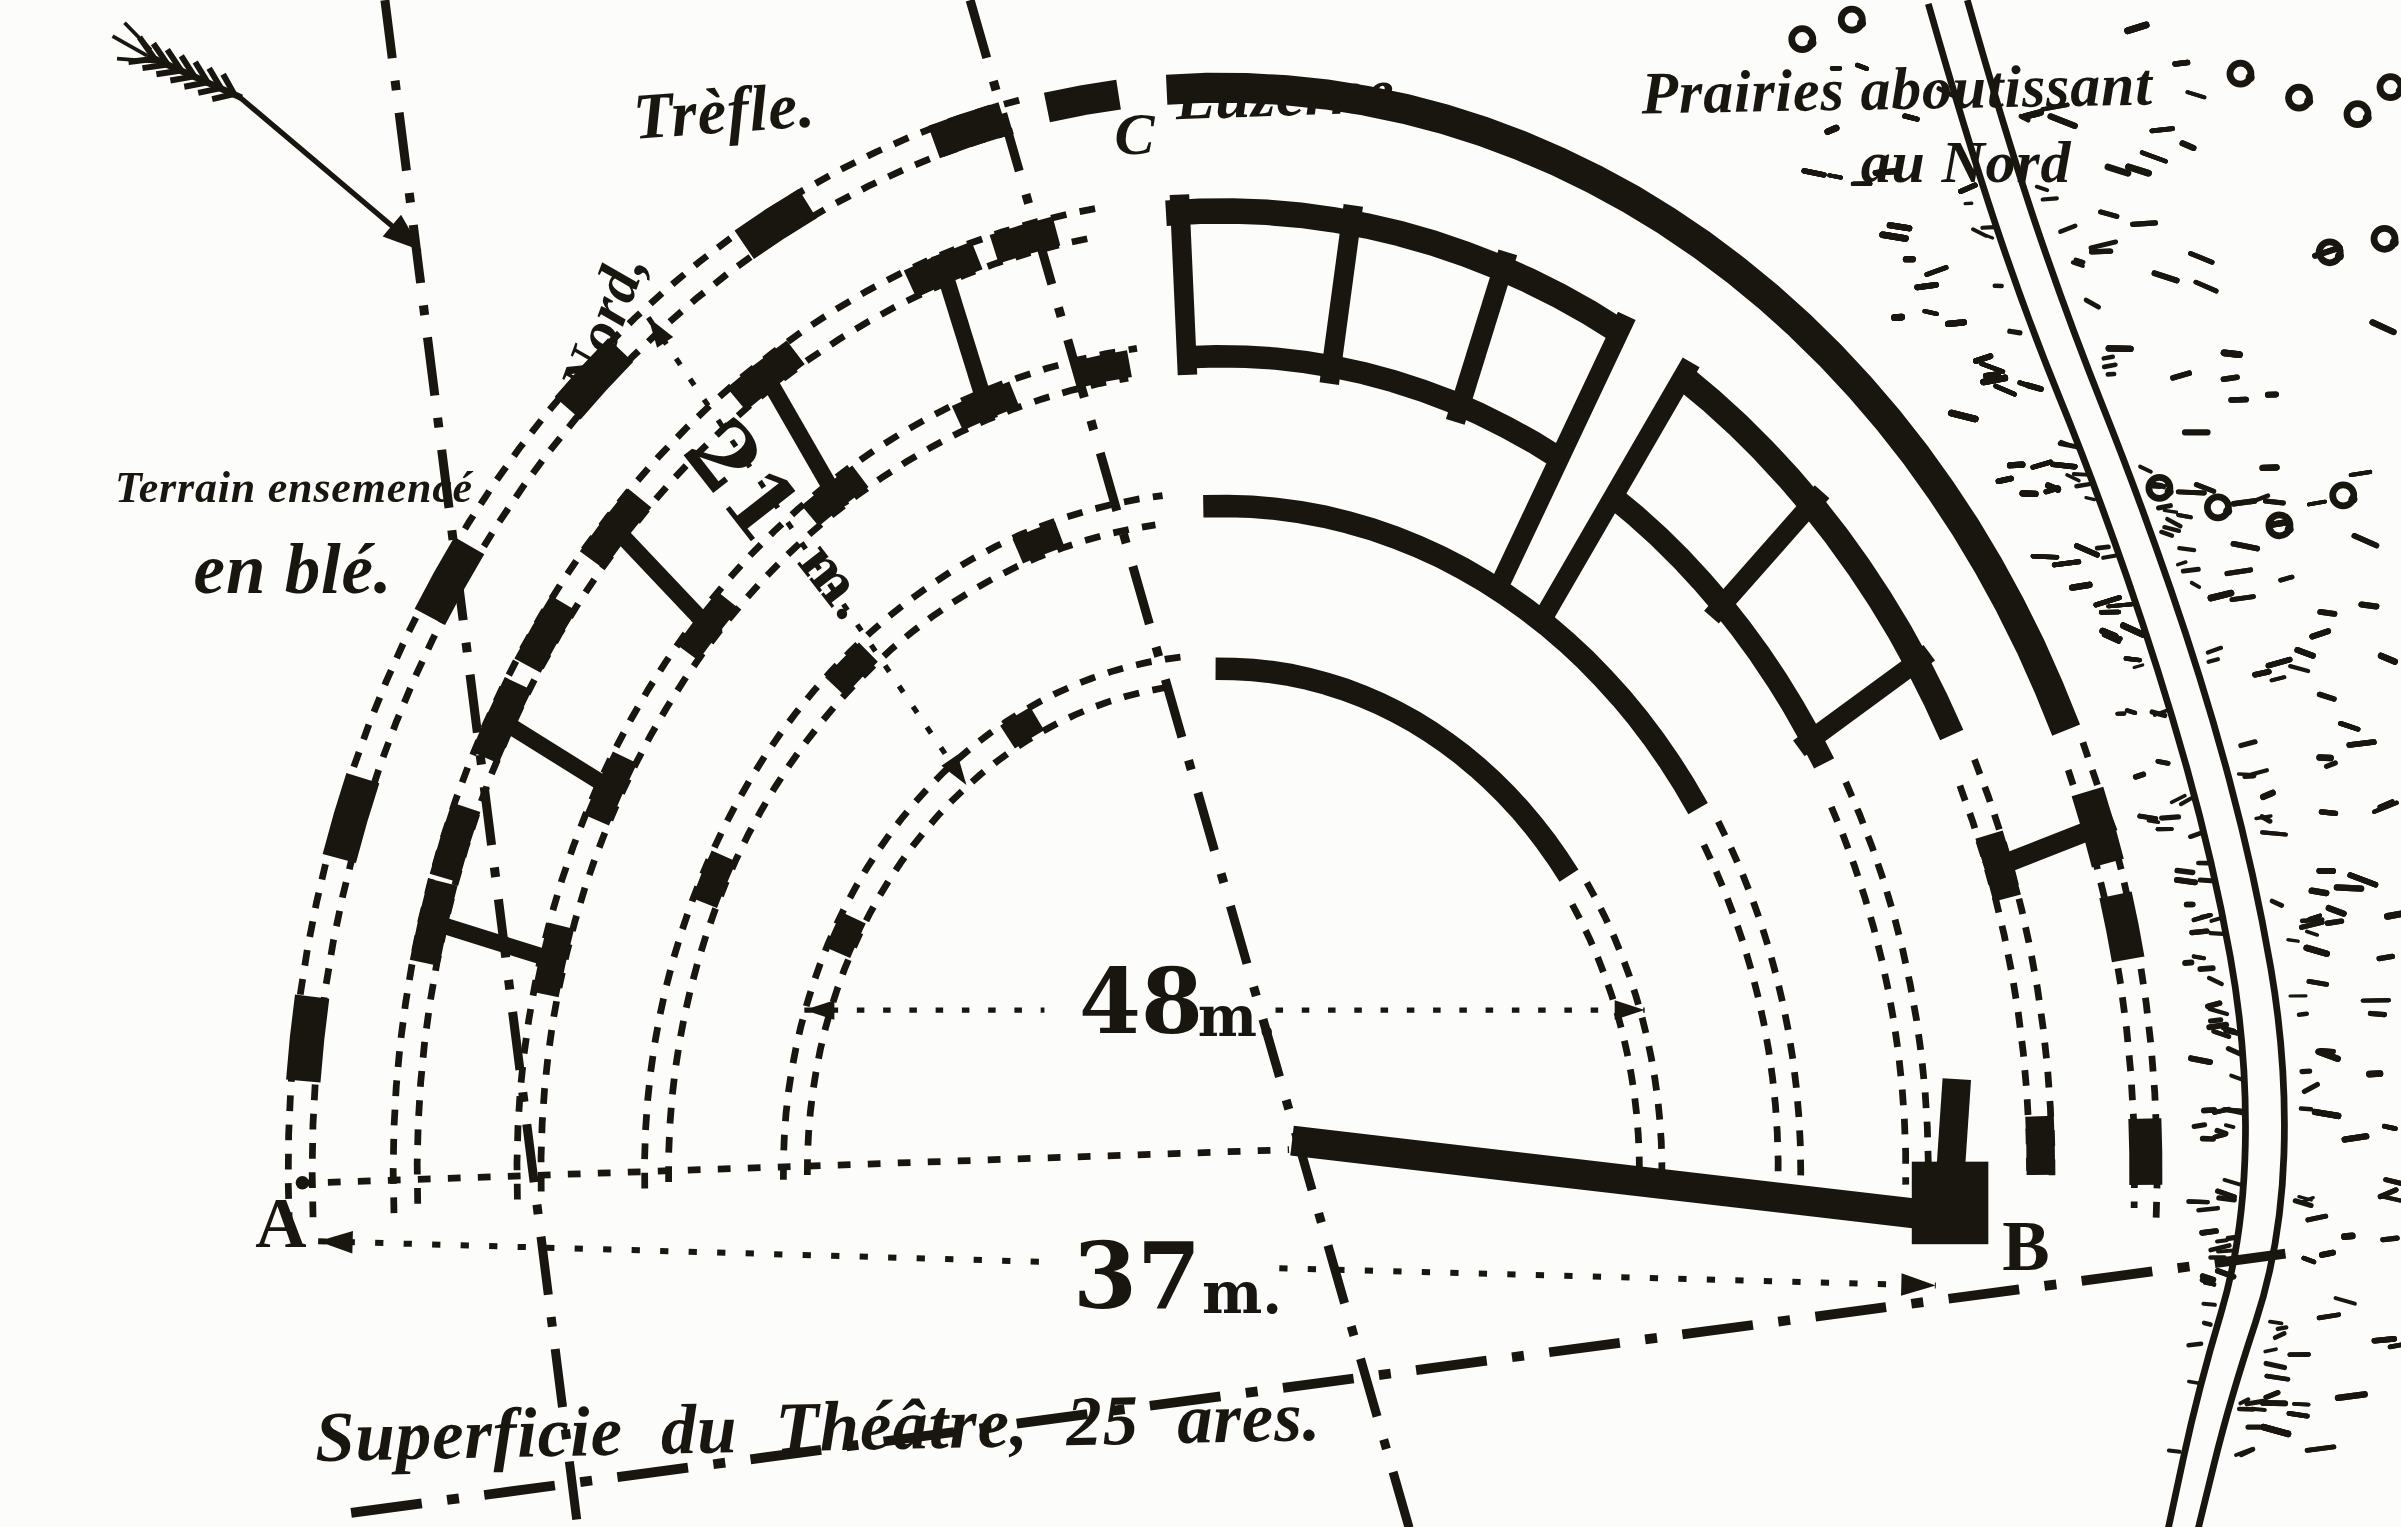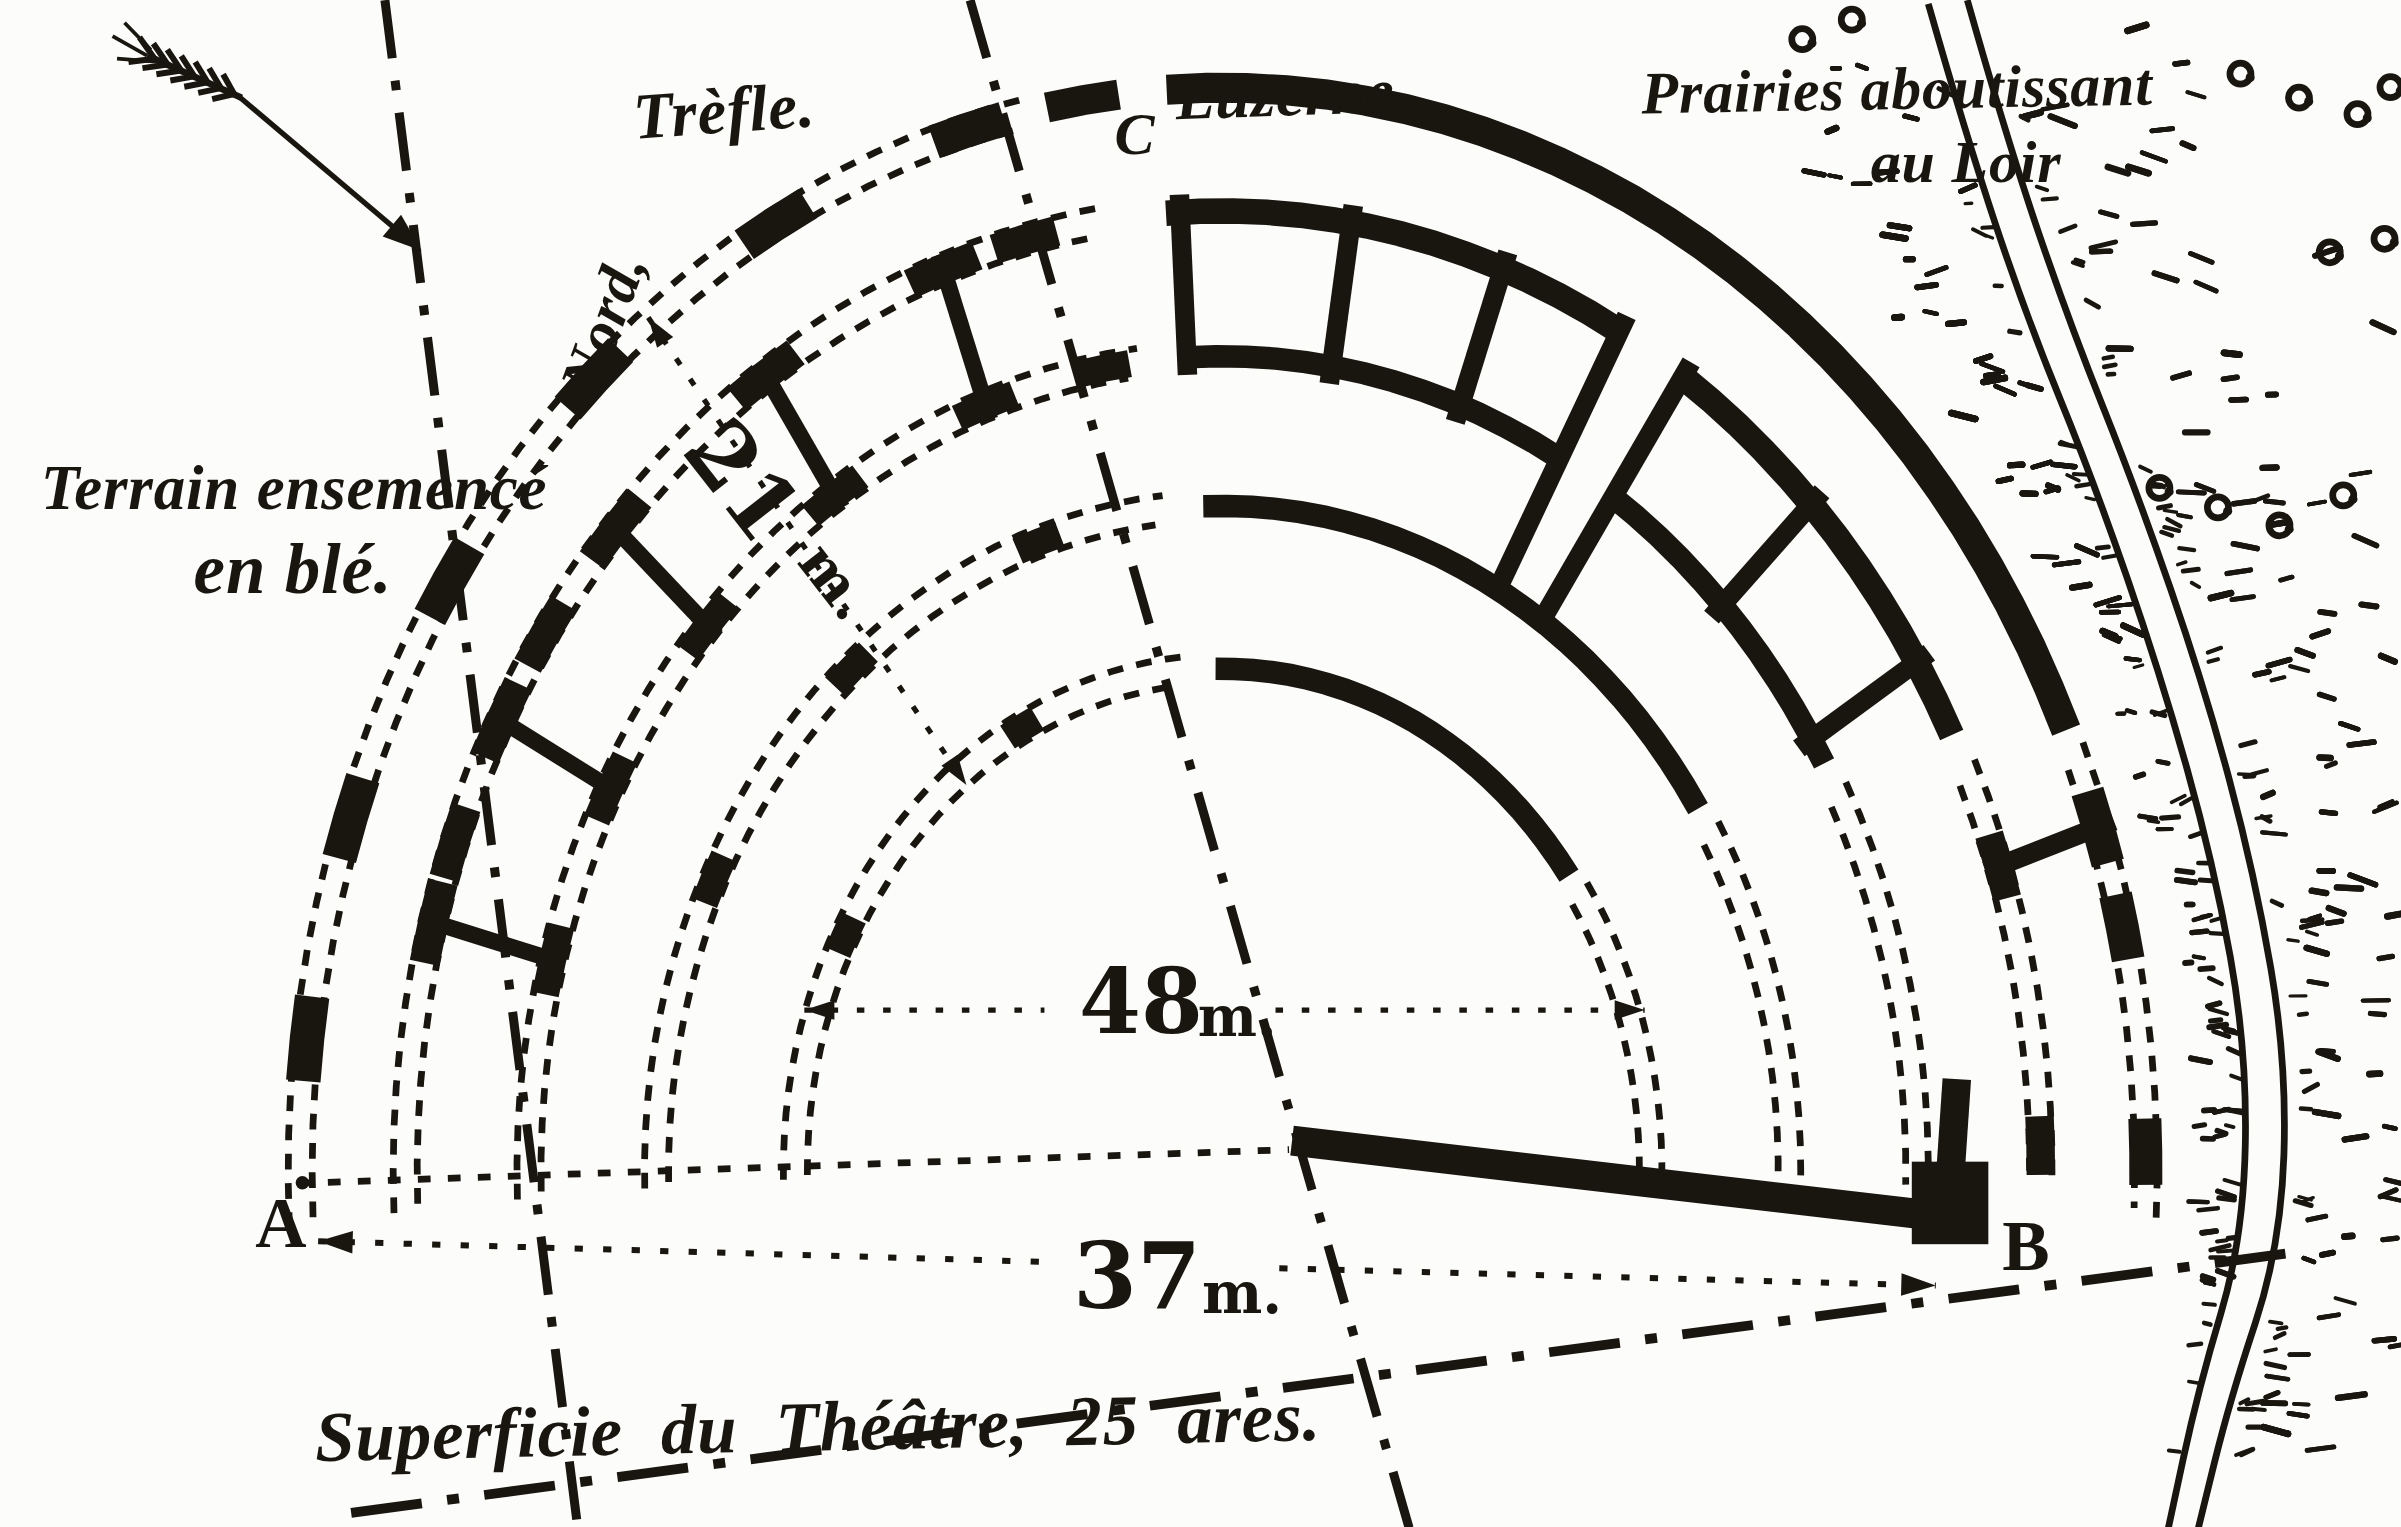--- a/index.html
+++ b/index.html
@@ -743,22 +743,22 @@
         <circle cx="3118" cy="341" r="6" fill="#19150f"></circle>
         <circle cx="3178" cy="318" r="14" fill="none" stroke="#19150f" stroke-width="9"></circle>
         <circle cx="3191" cy="323" r="6" fill="#19150f"></circle>
       </g>
     </svg>
 
   <div class="lbl script" style="left:724px;top:111px;font-size:65px;transform:translate(-50%,-50%) rotate(-4deg)">Trèfle.</div>
   <div class="lbl script" style="left:603px;top:323px;font-size:60px;transform:translate(-50%,-50%) rotate(-70deg)">Nord,</div>
   <div class="lbl script" style="left:1285px;top:95px;font-size:63px;transform:translate(-50%,-50%) rotate(-2deg)">Luzerne</div>
   <div class="lbl script" style="left:1897px;top:89px;font-size:60px;transform:translate(-50%,-50%) rotate(-1deg)">Prairies aboutissant</div>
-  <div class="lbl script" style="left:1966px;top:162px;font-size:60px;transform:translate(-50%,-50%)">au Loir</div>
-  <div class="lbl script" style="left:294px;top:488px;font-size:63px;transform:translate(-50%,-50%)">Terrain ensemencé</div>
+  <div class="lbl script" style="left:1966px;top:162px;font-size:60px;transform:translate(-50%,-50%)">au Nord</div>
+  <div class="lbl script" style="left:294px;top:488px;font-size:44px;transform:translate(-50%,-50%)">Terrain ensemencé</div>
   <div class="lbl script" style="left:293px;top:569px;font-size:71px;transform:translate(-50%,-50%)">en blé.</div>
   <div class="lbl script caption" style="left:818px;top:1427px;font-size:71px;transform:translate(-50%,-50%) rotate(-1.2deg)">Superficie du Théâtre, 25 ares.</div>
 
   <div class="lbl point" style="left:281px;top:1223px;font-size:71px;transform:translate(-50%,-50%)">A</div>
   <div class="lbl point" style="left:2026px;top:1246px;font-size:71px;transform:translate(-50%,-50%)">B</div>
   <div class="lbl script" style="left:1135px;top:134px;font-size:60px;transform:translate(-50%,-50%)">C</div>
 
   <div class="lbl num" style="left:743px;top:480px;font-size:89px;transform:translate(-50%,-50%) rotate(52deg)">21</div>
   <div class="lbl unit" style="left:836px;top:581px;font-size:56px;transform:translate(-50%,-50%) rotate(52deg)">m.</div>
   <div class="lbl num" style="left:1141px;top:1001px;font-size:89px;transform:translate(-50%,-50%)">48</div>

